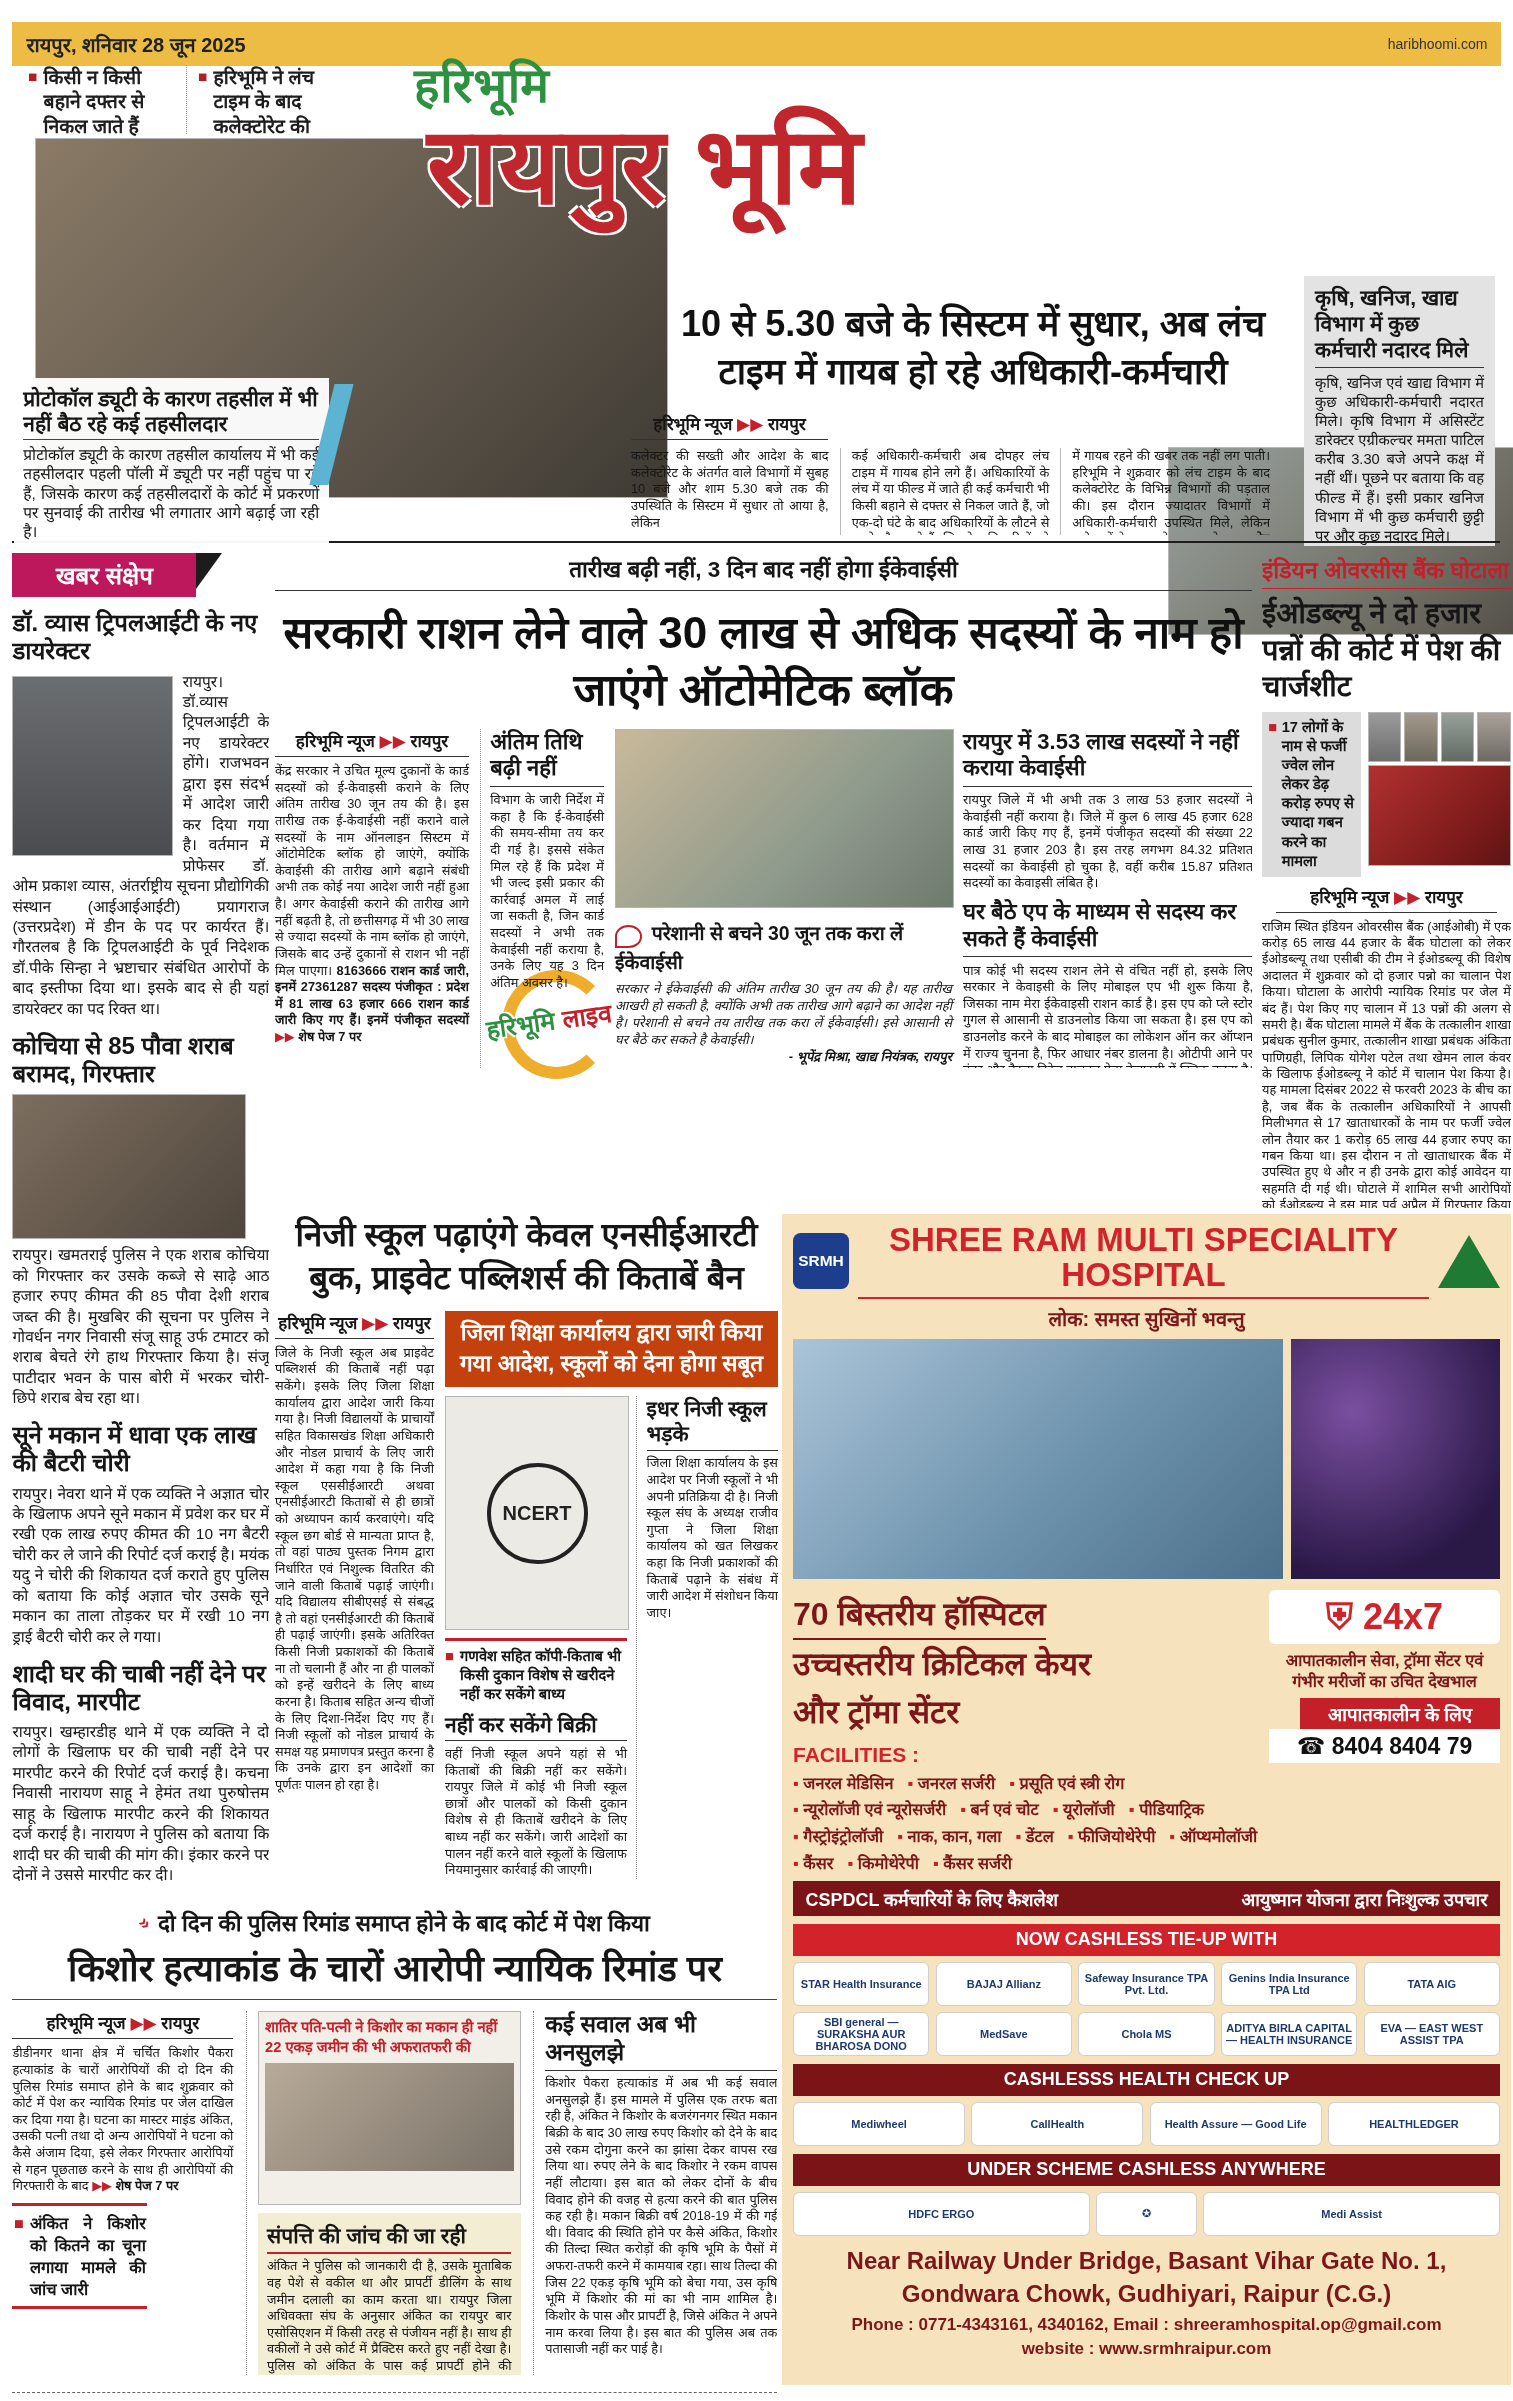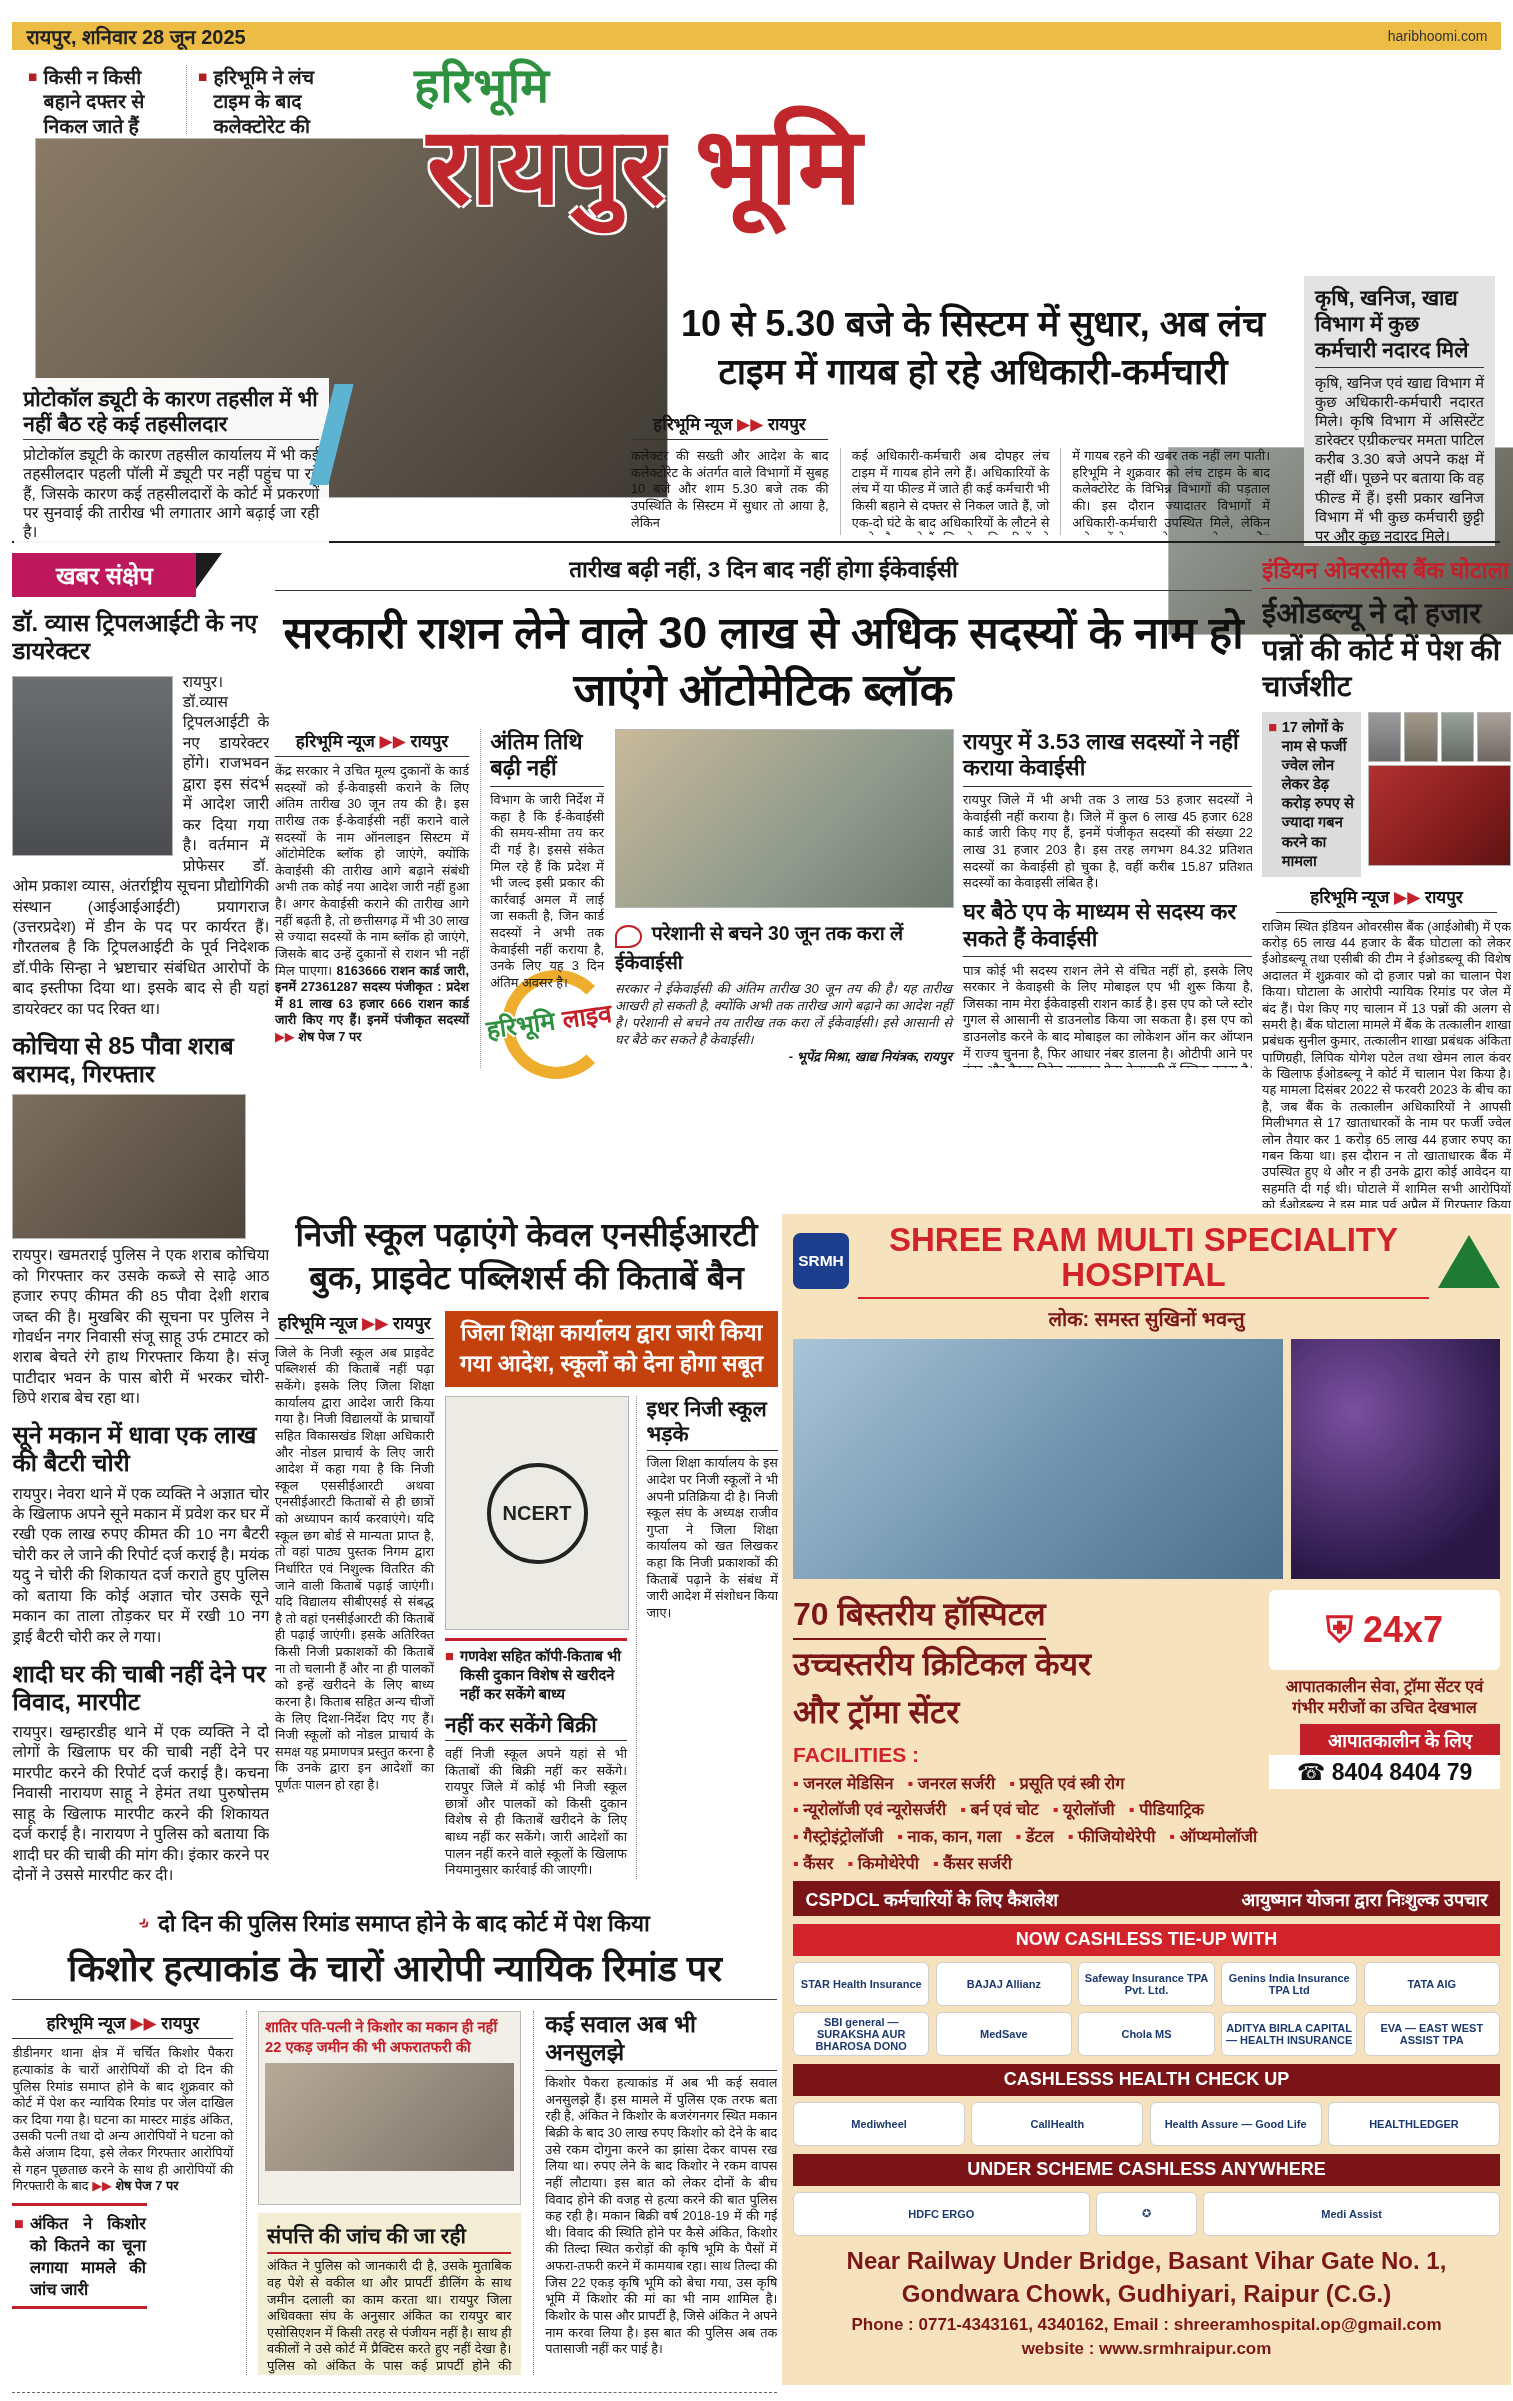--- a/index.html
+++ b/index.html
@@ -89,37 +89,37 @@
   .logo-tri{width:0;height:0;border-left:31px solid transparent;border-right:31px solid transparent;border-bottom:53px solid #1f7a33;}
   .tagline{text-align:center;color:#7b1619;font-weight:bold;font-size:20px;margin:6.2px 0;}
   .ad-photos{display:flex;gap:7.7px;}
   .darkred{color:#7b1619;}
   .bedline{font-weight:bold;font-size:32px;line-height:1.5;}
   .fac-label{color:#d2232a;font-weight:bold;font-size:21px;margin:7.7px 0 4.6px;}
   .facs{display:flex;flex-wrap:wrap;gap:4.6px 14px;width:465px;}
   .fac{color:#7b1619;font-weight:bold;font-size:16.3px;}
   .fac::before{content:"▪ ";color:#c4202a;}
   .embox{width:232px;text-align:center;}
-  .embox .b247{background:#fff;border-radius:6px;padding:19px;color:#d2232a;font-weight:bold;font-size:36px;}
+  .embox .b247{background:#fff;border-radius:6px;padding:6px;color:#d2232a;font-weight:bold;font-size:36px;}
   .embox .etext{color:#7b1619;font-weight:bold;font-size:16.3px;line-height:1.3;margin:6.2px 0;}
   .embox .elabel{background:#c4202a;color:#fff;font-weight:bold;font-size:18.6px;padding:3.1px;margin-left:31px;}
   .embox .ephone{background:#fff;font-weight:bold;font-size:23px;padding:3.1px;color:#111;}
   .strip{background:#7b1416;color:#fff;font-weight:bold;text-align:center;font-size:18px;padding:5.4px;margin-top:7.7px;}
   .strip.red{background:#d2232a;}
   .chips{display:flex;gap:6.2px;margin-top:6.2px;}
   .chip{flex:1;background:#fff;border:0.8px solid #cfcfcf;border-radius:6.2px;min-height:36px;display:flex;align-items:center;justify-content:center;text-align:center;font-weight:bold;font-size:11px;color:#1d3a6e;padding:3.1px;}
   .addr1{color:#7b1619;font-weight:bold;font-size:24px;text-align:center;line-height:1.35;margin-top:9.3px;}
   .addr2{color:#7b1619;font-weight:bold;font-size:17px;text-align:center;margin-top:4.6px;}
 </style>
 </head>
 <body>
 
 <div class="page">
 
-  <div class="abs topbar" style="left:12.4px;top:22px;width:1461px;height:28px;">
+  <div class="abs topbar" style="left:12.4px;top:22px;width:1461px;height:44px;">
     <span class="date">रायपुर, शनिवार 28 जून 2025</span>
     <span class="site">haribhoomi.com</span>
   </div>
 
   <div class="abs hbul" style="left:28px;top:65px;width:333px;">
     <div class="itm">
       <span class="sq">■</span>
       <span>किसी न किसी बहाने दफ्तर से निकल जाते हैं कर्मचारी</span>
     </div>
     <div class="div">

